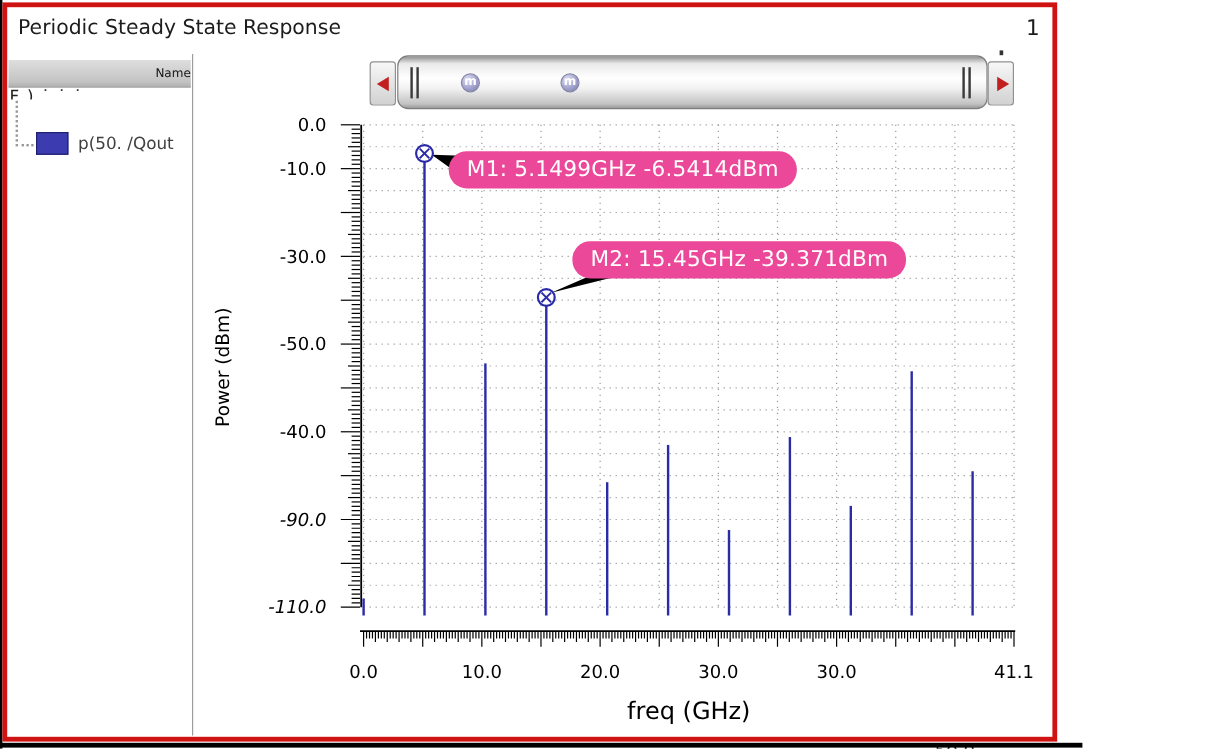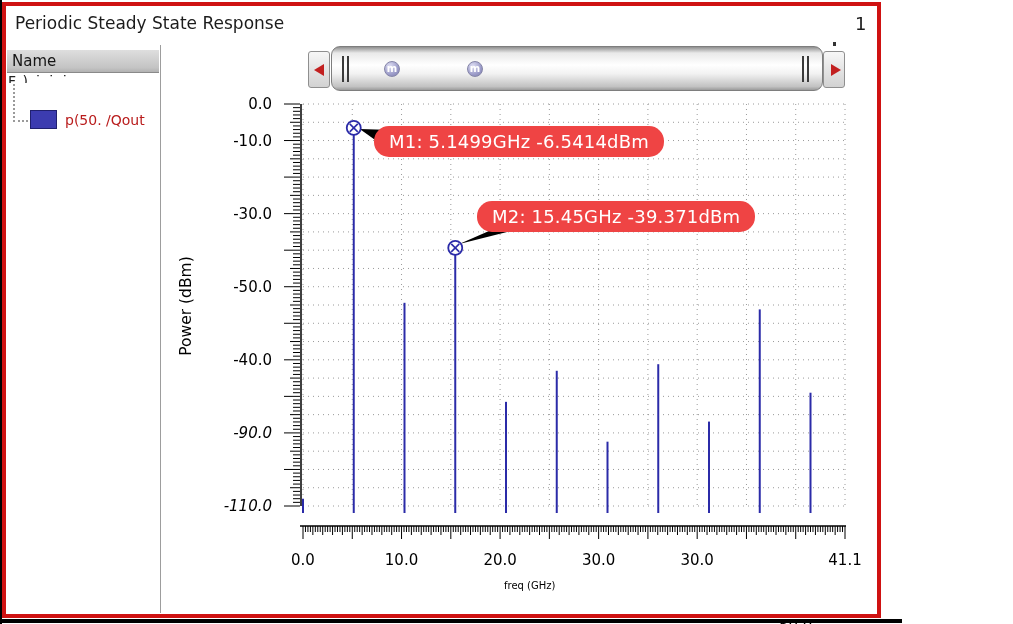--- a/index.html
+++ b/index.html
@@ -10,28 +10,28 @@
   .abs{position:absolute;}
   
   .edge-left{left:0;top:0;width:2px;height:624px;background:#000;}
   .edge-bottom{left:0;top:619px;width:902px;height:4px;background:#000;}
   .win-border{left:2px;top:2px;width:871px;height:608px;border:4px solid #cf1212;background:transparent;pointer-events:none;z-index:50;}
   .title{left:15px;top:13px;font-size:17px;color:#1c1c1c;}
   .page-num{left:855px;top:13px;font-size:18px;color:#1c1c1c;}
   
   .panel-header{left:7px;top:50px;width:152px;height:23px;
     background:linear-gradient(#dedede,#c4c4c4 80%,#b2b2b2);
-    border-bottom:1px solid #8a8a8a;font-size:15px;line-height:23px;padding-left:5px;box-sizing:border-box;color:#151515;}
+    border-bottom:1px solid #8a8a8a;font-size:10px;line-height:23px;padding-left:5px;box-sizing:border-box;color:#151515;text-align:right;}
   .panel-body{left:7px;top:74px;width:153px;height:539px;background:#fff;}
   .clipped-row{left:8px;top:74px;width:148px;height:9px;overflow:hidden;font-size:14px;line-height:15px;color:#222;letter-spacing:1px;}
   .tree-vline{left:13px;top:84px;width:0;height:38px;border-left:2px dotted #9a9a9a;}
   .tree-hline{left:13px;top:120px;width:15px;height:0;border-top:2px dotted #9a9a9a;}
   .legend-row{left:30px;top:108px;width:130px;height:26px;cursor:default;}
   .legend-swatch{left:0;top:2px;width:27px;height:19px;background:#3c3cb0;border:1px solid #20206e;box-sizing:border-box;}
-  .legend-label{left:35px;top:4px;font-size:14px;white-space:nowrap;width:92px;overflow:hidden;color:#b91c1c;}
+  .legend-label{left:35px;top:4px;font-size:14px;white-space:nowrap;width:92px;overflow:hidden;color:#404040;}
   .divider{left:160px;top:45px;width:1px;height:568px;background:#9d9d9d;}
   
   .toolbar{left:308px;top:46px;width:537px;height:46px;}
   .tb-btn{top:5px;width:22px;height:37px;border:1px solid #8f8f8f;border-radius:3px;
     background:linear-gradient(#f7f7f7,#d2d2d2);box-sizing:border-box;}
   .tb-btn.left{left:0;}
   .tb-btn.right{left:515px;}
   .tri{position:absolute;top:12px;width:0;height:0;border-top:6px solid transparent;border-bottom:6px solid transparent;}
   .tri.l{left:5px;border-right:10px solid #c22020;}
   .tri.r{left:7px;border-left:10px solid #c22020;}
@@ -44,22 +44,22 @@
   .tb-badge{position:absolute;top:14px;width:16px;height:16px;border-radius:50%;
     background:radial-gradient(circle at 35% 30%,#e0e0f4,#9d9dca 60%,#7c7cab);
     border:1px solid #8585a8;box-sizing:border-box;color:#fff;font-size:10px;line-height:14px;text-align:center;font-weight:bold;}
   .tb-badge.b1{left:52px;} .tb-badge.b2{left:135px;}
   .tb-dot{left:833px;top:42px;width:3px;height:4px;background:#333;}
   
   #chart-svg{left:0;top:0;z-index:10;}
   .ylabel{position:absolute;width:62px;text-align:right;font-size:15px;color:#000;}
   .xlabel{position:absolute;width:60px;text-align:center;font-size:15px;color:#000;}
   .ytitle{left:131px;top:296px;width:112px;height:20px;text-align:center;font-size:15.5px;transform:rotate(-90deg);transform-origin:center;color:#000;}
-  .xtitle{left:504px;top:580px;width:140px;text-align:left;font-size:10px;color:#000;}
-  .balloon{position:absolute;z-index:20;background:#ef4444;color:#fff;height:31px;line-height:31px;
+  .xtitle{left:504px;top:580px;width:140px;text-align:center;font-size:20px;color:#000;}
+  .balloon{position:absolute;z-index:20;background:#ec4899;color:#fff;height:31px;line-height:31px;
     padding:0 15px;border-radius:15px;font-size:18px;letter-spacing:.2px;white-space:nowrap;}
   .balloon.m1{left:374px;top:126px;}
   .balloon.m2{left:477px;top:201px;}
 </style>
 </head>
 <body>
 
 <div class="abs edge-left"></div>
 <div class="abs edge-bottom"></div>
 <div class="abs win-border"></div>

